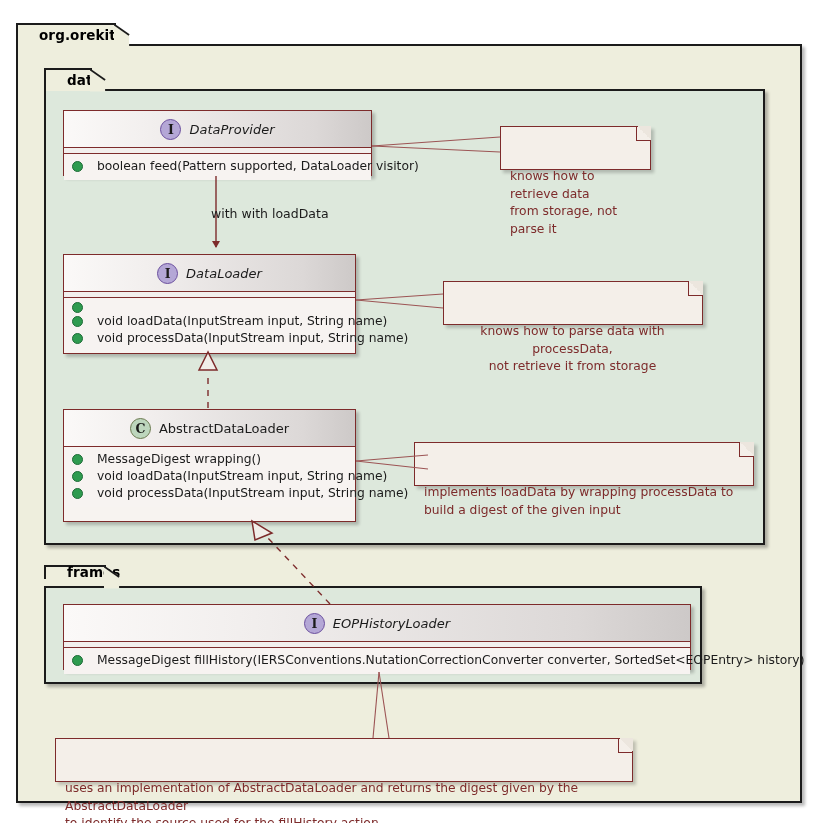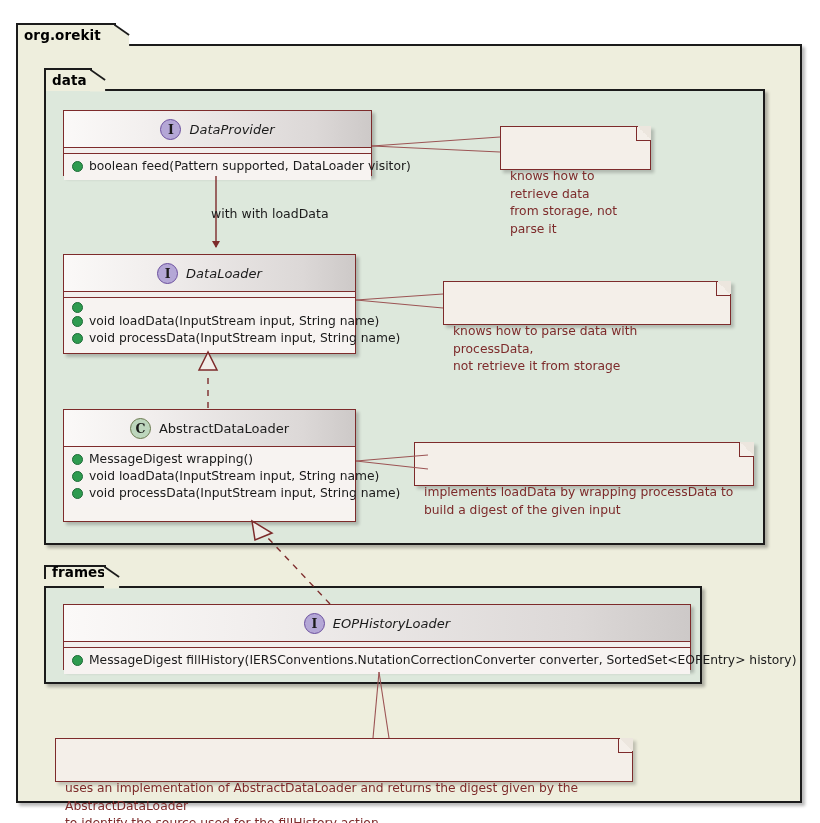--- a/index.html
+++ b/index.html
@@ -23,21 +23,21 @@
   }
   .pkg-tab{
     position:absolute;left:0;top:0;box-sizing:border-box;
     border:2px solid #1b1b1b;
     border-bottom:none;
     font-weight:bold;
     font-size:13.5px;
     color:#000;
     line-height:1;
     display:flex;align-items:center;
-    padding-left:6px;
+    padding-left:21px;
     letter-spacing:.1px;
     z-index:3;
   }
   .pkg-tab .slant{
     position:absolute;right:-1px;top:-2px;bottom:0;width:16px;
     overflow:hidden;
   }
 
   
   .cls{
@@ -69,21 +69,21 @@
   .stereo.klass{background:#bdd6bd;border:1.6px solid #6b7a4f;color:#1b1b1b;}
 
   .cls-sep{height:5px;background:#f2efed;border-bottom:1.5px solid #7d2b2b;}
   .cls-sect{
     box-sizing:border-box;
     background:#f7f3f1;
     padding:4px 0 5px 0;
   }
   .cls-sect.bordered{border-bottom:1.5px solid #7d2b2b;}
   .member{
-    display:flex;align-items:center;gap:6px;
+    display:flex;align-items:center;gap:14px;
     padding:0 6px 0 8px;
     font-size:12.3px;color:#1b1b1b;
     line-height:17px;white-space:nowrap;
   }
   .member .vis{flex:0 0 auto;width:9px;height:9px;display:block;}
   .vis.pub{border-radius:50%;background:#2e9b4f;border:1px solid #1d6b36;}
   .vis.priv{background:transparent;border:1.6px solid #b02b2b;}
 
   
   .note{
@@ -260,21 +260,21 @@
   </div>
 
   <div class="edge-label" style="left:211px;top:206px;">with with loadData</div>
 
   <div class="note" style="left:500px;top:126px;width:151px;height:44px;">
     <span class="fold"></span>
     <span>knows how to retrieve data
 from storage, not parse it</span>
   </div>
 
-  <div class="note" style="left:443px;top:281px;width:288px;height:44px;">
+  <div class="note" style="left:443px;top:281px;width:260px;height:44px;text-align:center;">
     <span class="fold"></span>
     <span>knows how to parse data with processData,
 not retrieve it from storage</span>
   </div>
 
   <div class="note" style="left:414px;top:442px;width:340px;height:44px;">
     <span class="fold"></span>
     <span>implements loadData by wrapping processData to
 build a digest of the given input</span>
   </div>

